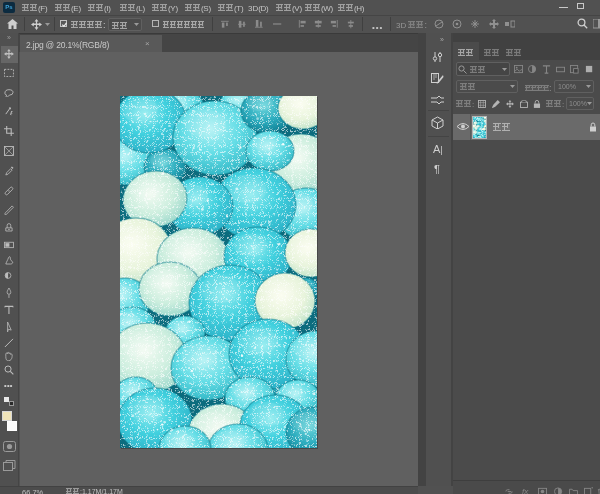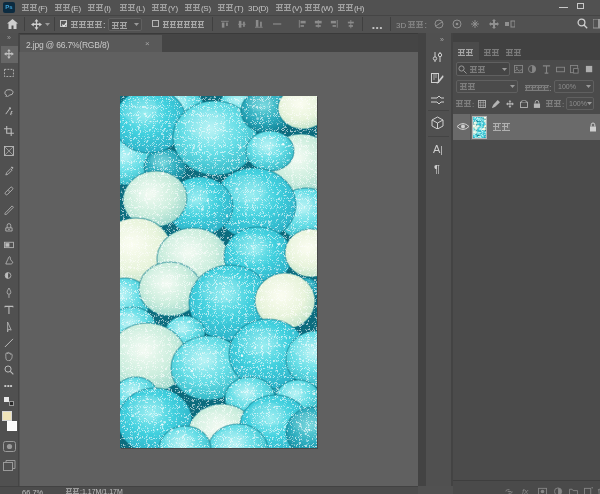--- a/index.html
+++ b/index.html
@@ -180,21 +180,21 @@
     </svg>
   </div>
 <div class="a" style="left:593px;top:19px">
     <svg width="9" height="10" viewBox="0 0 9 10" style="">
       <rect x="0" y="0" width="8" height="9" fill="none" stroke="#9a9a9a"></rect>
       <rect x="5" y="0" width="3" height="9" fill="#9a9a9a"></rect>
     </svg>
   </div>
 <div class="a" style="left:0;top:33px;width:600px;height:19px;background:#454545;border-top:1px solid #3a3a3a"></div>
 <div class="a" style="left:20px;top:35px;width:142px;height:17px;background:#595959"></div>
-<div class="a" style="left:26px;top:40px;font-size:8.5px;letter-spacing:-.2px;color:#c9c9c9;white-space:nowrap">2.jpg @ 66.7%(RGB/8)</div>
+<div class="a" style="left:26px;top:40px;font-size:8.5px;letter-spacing:-.2px;color:#c9c9c9;white-space:nowrap">2.jpg @ 20.1%(RGB/8)</div>
 <div class="a" style="left:145px;top:39px;font-size:8px;color:#a5a5a5">×</div>
 <div class="a" style="left:0;top:33px;width:19px;height:453px;background:#505050;border-right:1px solid #454545"></div>
 <div class="a" style="left:7px;top:34px;font-size:7px;color:#9a9a9a">»</div>
 <div class="a" style="left:1px;top:46px;width:17px;height:17px;background:#666666"></div>
 <div class="a" style="left:4px;top:49px;transform:scale(.9);transform-origin:0 0;opacity:.85">
     <svg width="11" height="11" viewBox="0 0 11 11" style="">
       <path d="M5.5 0l2 2.4h-1.4v2.1h2.1V3.4L11 5.5 8.2 7.6V6.1H6.1v2.1h1.4L5.5 11l-2-2.8h1.4V6.1H2.8v1.5L0 5.5l2.8-2.1v1.1h2.1V2.4H3.5Z" fill="#cfcfcf"></path>
     </svg>
   </div>
 <div class="a" style="left:4px;top:68px;transform:scale(.9);transform-origin:0 0;opacity:.85">

